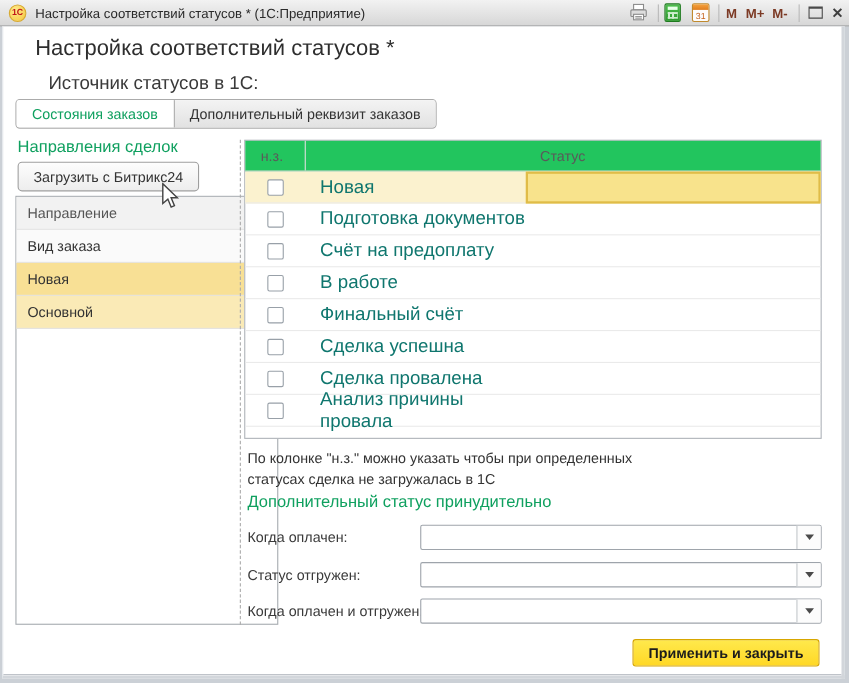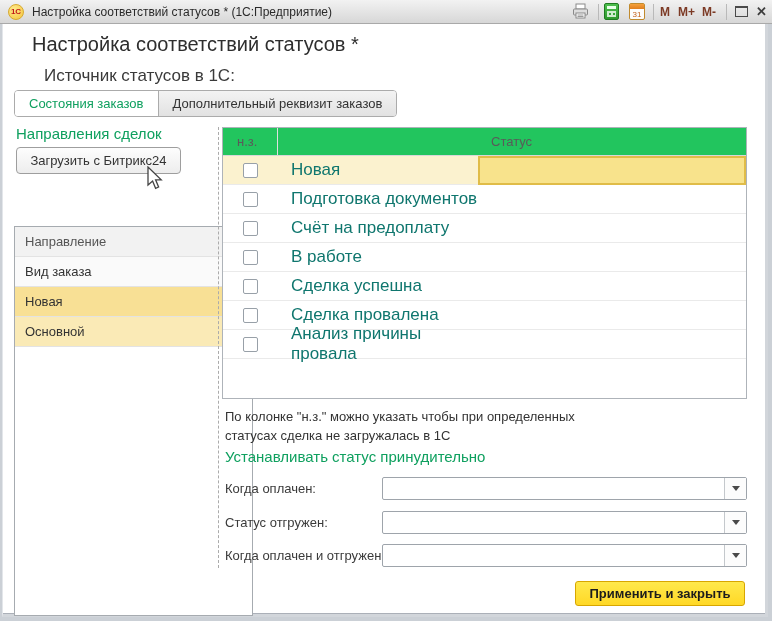--- a/index.html
+++ b/index.html
@@ -43,21 +43,21 @@
   .seg { padding: 0 14px; font-size: 13px; line-height: 25px; white-space: nowrap; }
   .seg.active { color: #0FA05F; background: #FFFFFF; }
   .seg.inactive { color: #333; background: linear-gradient(#F3F3F3, #E2E2E2); border-left: 1px solid #ABABAB; }
 
   
   .green-h { font-size: 15px; color: #0FA05F; position: absolute; }
   .load-btn { position: absolute; left: 16px; top: 147px; width: 165px; height: 27px;
     background: linear-gradient(#FDFDFD, #EDEDED); border: 1px solid #9E9E9E; border-radius: 4px;
     font-size: 13px; color: #333; text-align: center; line-height: 25px; }
   .dir-list { position: absolute; left: 14px; top: 178px; width: 239px; height: 390px;
-    background: #fff; border: 1px solid #A6ABB0; margin-top: 48px; }
+    background: #fff; border: 1px solid #A6ABB0; }
   .dir-row { height: 30px; line-height: 30px; padding-left: 10px; font-size: 13px; color: #333;
     border-bottom: 1px solid #E3E3E3; }
   .dir-head { background: #F2F2F2; color: #555; }
   .dir-plain { background: #FAFAFA; }
   .dir-sel-strong { background: #F8E095; }
   .dir-sel-light { background: #FAEAB6; }
 
   .splitter { position: absolute; left: 218px; top: 127px; height: 441px; width: 0;
     border-left: 1px dashed #ABABAB; }
 
@@ -183,40 +183,46 @@
     <div class="trow">
       <div class="cbcell">
           <div class="cb"></div>
         </div>
       <div class="tname">В работе</div>
     </div>
     <div class="trow">
       <div class="cbcell">
           <div class="cb"></div>
         </div>
+      <div class="tname">Финальный счёт</div>
+    </div>
+    <div class="trow">
+      <div class="cbcell">
+          <div class="cb"></div>
+        </div>
       <div class="tname">Сделка успешна</div>
     </div>
     <div class="trow">
       <div class="cbcell">
           <div class="cb"></div>
         </div>
       <div class="tname">Сделка провалена</div>
     </div>
     <div class="trow">
       <div class="cbcell">
           <div class="cb"></div>
         </div>
       <div class="tname">Анализ причины провала</div>
     </div>
   </div>
 
   <div class="note">По колонке "н.з." можно указать чтобы при определенных
 статусах сделка не загружалась в 1С</div>
 
-  <div class="green-h" style="left:225px; top:448px;">Устанавливать статус принудительно</div>
+  <div class="green-h" style="left:225px; top:448px;">Дополнительный статус принудительно</div>
 
   <div class="field-label" style="left:225px; top:481px;">Когда оплачен:</div>
   <div class="combo" style="top:477px;">
     <div class="combo-value"></div>
     <div class="combo-btn">
         <div class="tri-down"></div>
       </div>
   </div>
 
   <div class="field-label" style="left:225px; top:515px;">Статус отгружен:</div>

